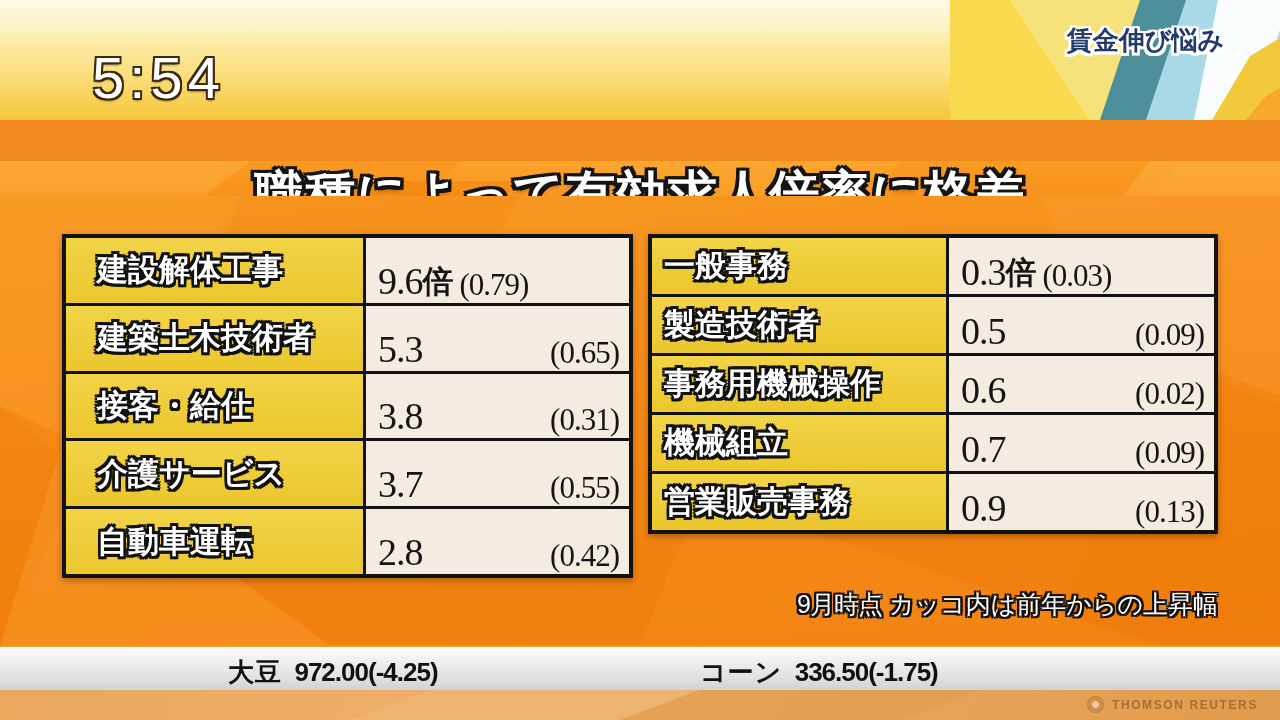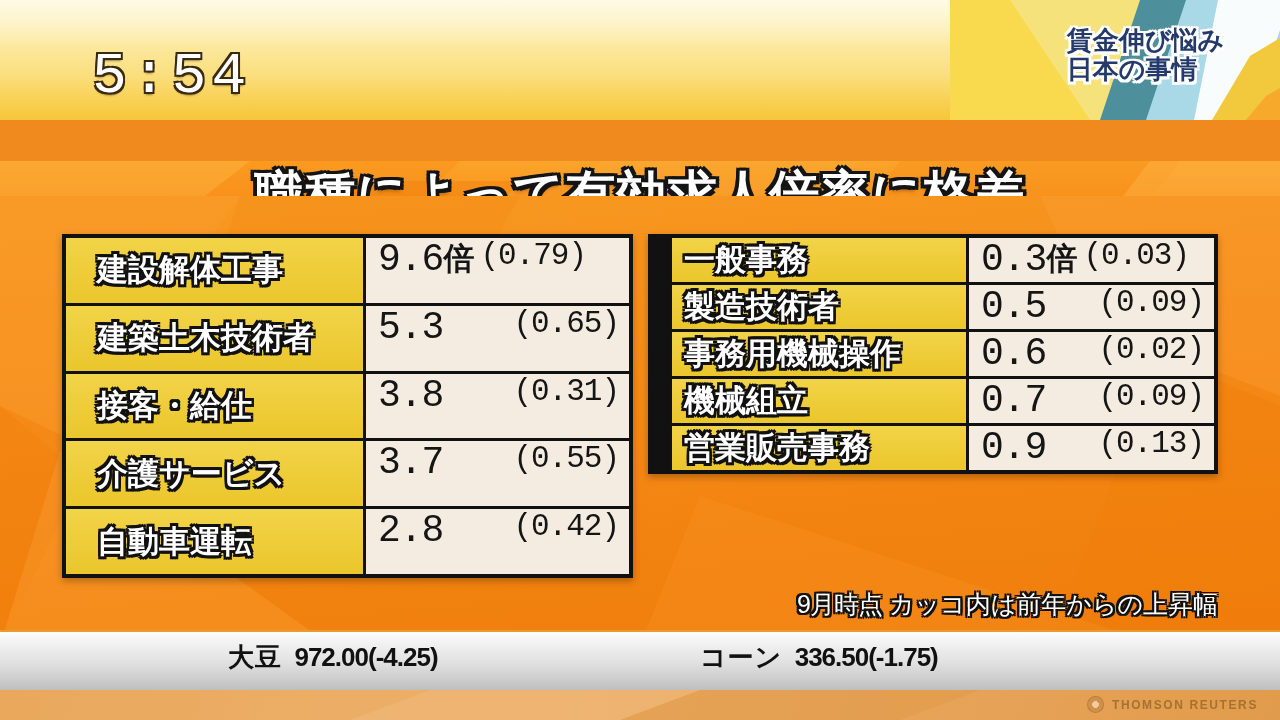--- a/index.html
+++ b/index.html
@@ -23,21 +23,21 @@
   
   .geo{ position:absolute; }
   #clock{
     position:absolute; left:92px; top:44px;
     font-size:58px; letter-spacing:5px; font-weight:400;
     color:#ffffff;
     text-shadow:
       -2px -2px 0 #3a2a10, 2px -2px 0 #3a2a10,
       -2px  2px 0 #3a2a10, 2px  2px 0 #3a2a10,
        0px  3px 2px rgba(60,40,10,.5);
-    font-family:Liberation Mono, monospace;
+    font-family:Liberation Sans, sans-serif;
   }
   #corner-text{
     position:absolute; right:56px; top:26px;
     text-align:left; line-height:1.12;
     font-size:26px; font-weight:bold; color:#243a6b;
     letter-spacing:0px;
     text-shadow:
       -2.5px -2.5px 0 #fff, 2.5px -2.5px 0 #fff,
       -2.5px  2.5px 0 #fff, 2.5px  2.5px 0 #fff,
       -2.5px 0 0 #fff, 2.5px 0 0 #fff,
@@ -80,42 +80,42 @@
 
   
   .tbl{
     position:absolute;
     border:4px solid #111;
     background:#111;
     display:flex; flex-direction:column;
     box-shadow:0 3px 7px rgba(0,0,0,.28);
   }
   #table-left { left:62px;  top:38px; width:571px; height:344px; }
-  #table-right{ left:648px; top:38px; width:570px; height:240px;padding-left:20px; }
+  #table-right{ left:648px; top:38px; width:570px; height:300px; }
 
   .trow{ display:flex; flex:1; border-bottom:3px solid #111; }
   .trow:last-child{ border-bottom:none; }
 
   .cell-label{
     background:linear-gradient(180deg,#f2d448,#ebc62c);
     display:flex; align-items:center;
     padding-left:12px;
     font-size:31px; font-weight:bold; color:#ffffff;
     white-space:nowrap; overflow:hidden;
     border-right:3px solid #111;
     text-shadow:
       -2.6px -2.6px 0 #111, 2.6px -2.6px 0 #111,
       -2.6px  2.6px 0 #111, 2.6px  2.6px 0 #111,
       -2.6px 0 0 #111, 2.6px 0 0 #111,
       0 -2.6px 0 #111, 0 2.6px 0 #111;
   }
   .cell-value{
     background:#f4ece0;
-    display:flex; align-items:flex-start;
-    font-family:Liberation Mono, monospace;
+    display:flex; align-items:flex-end;
+    font-family:Liberation Serif, serif;
     color:#151515; flex:1;
     padding:0 10px 0 12px;
   }
   #table-left  .cell-label{ width:300px;padding-left:31px; }
   #table-right .cell-label{ width:297px; }
 
   .v-main{ font-size:38px; font-weight:500; letter-spacing:-1px; white-space:nowrap; }
   .v-unit{ font-size:31px; font-weight:bold; letter-spacing:0; }
   .v-delta{
     font-size:31px; font-weight:400; letter-spacing:-1px;
@@ -131,21 +131,21 @@
     text-shadow:
       -2.3px -2.3px 0 #111, 2.3px -2.3px 0 #111,
       -2.3px  2.3px 0 #111, 2.3px  2.3px 0 #111,
       -2.3px 0 0 #111, 2.3px 0 0 #111,
       0 -2.3px 0 #111, 0 2.3px 0 #111;
   }
   #footnote .fn-b{ letter-spacing:-1px; }
 
   
   #ticker{
-    position:absolute; left:0; top:630px; width:1280px; height:61px;
+    position:absolute; left:0; top:645px; width:1280px; height:61px;
     background:linear-gradient(180deg,#fdfdfd 0%,#f2f2f2 18%,#e2e2e2 50%,#cfcfcf 78%,#bdbdbd 100%);
     border-top:2px solid #e89b30;
   }
   .tick-item{
     position:absolute; top:8px;
     font-size:26px; font-weight:bold; color:#111;
     white-space:nowrap;
     font-family:"Liberation Sans","DejaVu Sans",sans-serif;
   }
   .tick-item .tk-name{ letter-spacing:1px; }
@@ -185,21 +185,20 @@
     <polygon points="236,0 330,0 330,46 268,120 196,120" fill="#a9d8e6"></polygon>
     <polygon points="268,0 330,0 330,30 300,120 244,120" fill="#ffffff" opacity="0.92"></polygon>
     <polygon points="300,56 330,38 330,120 262,120" fill="#f2c93c"></polygon>
     <polygon points="316,96 330,88 330,120 296,120" fill="#f7a92b"></polygon>
   </svg>
 
   <div id="clock">5:54</div>
 
   <div id="corner-text">
     <div>賃金伸び悩み</div>
-    <div>日本の事情</div>
   </div>
 </div>
 
 <div id="title-banner">
   <svg class="facet" style="left:0; top:0;" width="1280" height="78" viewBox="0 0 1280 78">
     <polygon points="0,0 250,0 150,78 0,78" fill="#fbab36" opacity="0.55"></polygon>
     <polygon points="250,0 460,0 380,78 150,78" fill="#f88f16" opacity="0.45"></polygon>
     <polygon points="330,20 520,20 470,78 280,78" fill="#f07c0a" opacity="0.40"></polygon>
     <polygon points="600,0 860,0 800,78 540,78" fill="#fbab36" opacity="0.40"></polygon>
     <polygon points="900,0 1180,0 1120,78 840,78" fill="#f88f16" opacity="0.40"></polygon>

